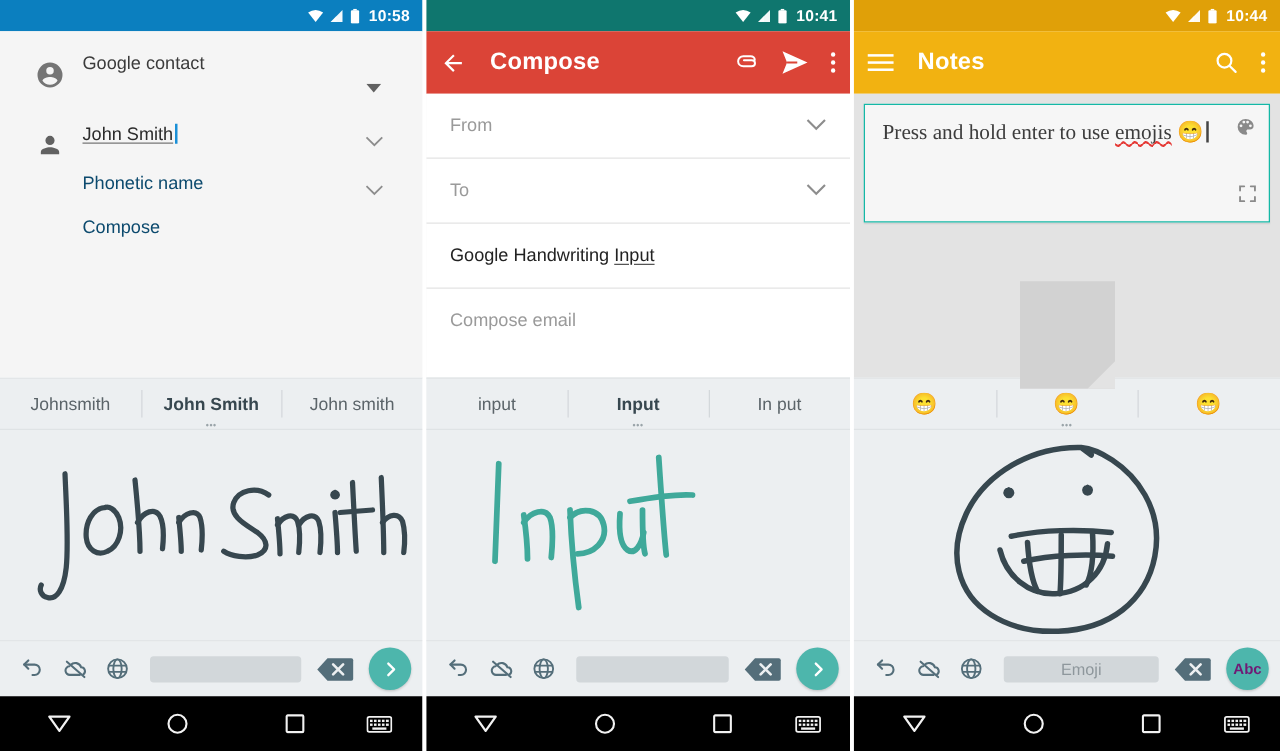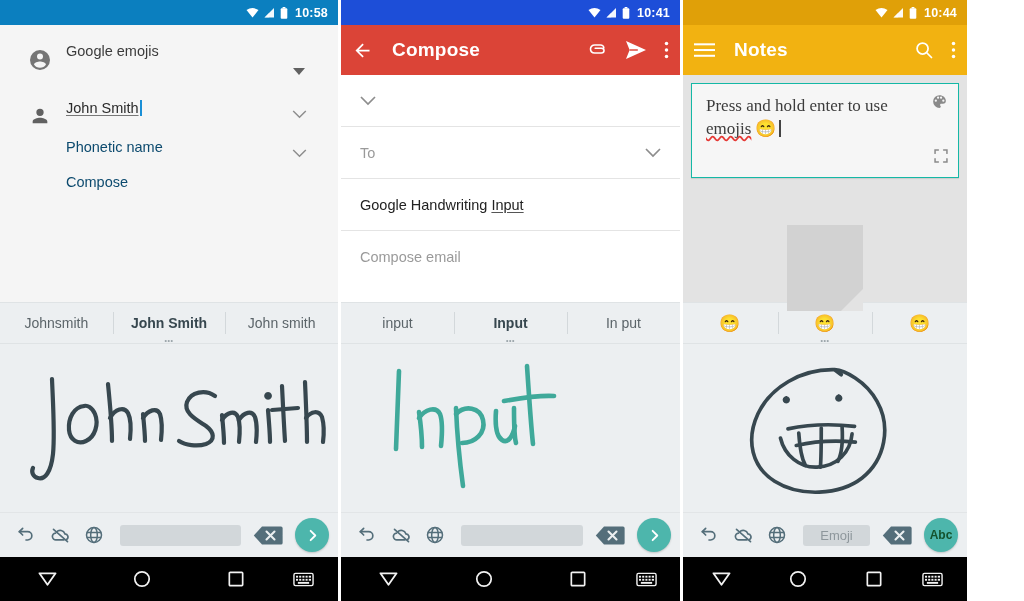--- a/index.html
+++ b/index.html
@@ -18,21 +18,21 @@
     position: relative;
     height: 601px;
     display: flex;
     flex-direction: column;
     overflow: hidden;
     background: #fafafa;
   }
   .panel.p1 { width: 338px; }
   .gap { width: 3px; height: 601px; background: #ffffff; flex: 0 0 3px; }
   .panel.p2 { width: 339px; }
-  .panel.p3 { width: 284px; }
+  .panel.p3 { width: 341px; }
 
   
   .statusbar {
     height: 25px;
     display: flex; align-items: center; justify-content: flex-end;
     padding-right: 10px;
     color: #ffffff;
     font-size: 12.5px; font-weight: bold;
     flex: 0 0 25px;
     gap: 5px;
@@ -214,21 +214,21 @@
   .bkspc {
     width: 36px; height: 26px; flex: 0 0 36px;
     display: flex; align-items: center; justify-content: center;
     cursor: pointer;
   }
   .fab {
     width: 34px; height: 34px; flex: 0 0 34px;
     border-radius: 50%;
     background: #4db6ac;
     display: flex; align-items: center; justify-content: center;
-    color: #14532d; margin-left: 9px; cursor: pointer;
+    color: #701a75; margin-left: 9px; cursor: pointer;
     font-size: 12px; font-weight: bold;
     box-shadow: 0 1px 2px rgba(0,0,0,.18);
   }
 
   
   .navbar {
     height: 44px; flex: 0 0 44px;
     background: #000000;
     display: flex; align-items: center;
     padding: 0 12px 0 0;
@@ -271,21 +271,21 @@
 
 
     <div class="content1">
       <div class="row">
         <span class="lead">
           <svg width="24" height="24" viewBox="0 0 24 24">
               <path fill="#757575" d="M12 2a10 10 0 1 0 0 20 10 10 0 0 0 0-20zm0 3.5a3 3 0 1 1 0 6 3 3 0 0 1 0-6zm0 14.3a7.2 7.2 0 0 1-6-3.2c0-2 4-3.1 6-3.1s6 1.1 6 3.1a7.2 7.2 0 0 1-6 3.2z"></path>
             </svg>
         </span>
         <span class="field">
-          <span class="val">Google emojis</span>
+          <span class="val">Google contact</span>
           <span class="underline"></span>
         </span>
         <span class="tail">
           <span style="margin-top:14px">
             <svg width="12" height="8" viewBox="0 0 12 8">
                 <path d="M0 0h12L6 7z" fill="#616161"></path>
               </svg>
           </span>
         </span>
       </div>
@@ -433,21 +433,21 @@
               <rect x="5" y="10.6" width="12" height="2"></rect>
             </g>
           </svg>
       </span>
     </div>
   </div>
 
   <div class="gap"></div>
 
   <div class="panel p2">
-    <div class="statusbar" style="background:#1d4ed8">
+    <div class="statusbar" style="background:#0f766e">
       <span>
           <svg class="sb-icon" width="13" height="11" viewBox="0 0 13 11">
             <path d="M0.5 3 Q6.5 -1 12.5 3 L6.5 10.5Z" fill="#fff"></path>
           </svg>
         </span>
       <span>
           <svg class="sb-icon" width="11" height="11" viewBox="0 0 11 11">
             <path d="M0.5 10.5 L10 1 L10 10.5Z" fill="#fff" opacity=".95"></path>
             <path d="M0.5 10.5 L5.2 5.8 L5.2 10.5Z" fill="#fff" opacity=".55"></path>
           </svg>
@@ -484,20 +484,21 @@
         <svg width="5" height="20" viewBox="0 0 6 22">
             <circle cx="3" cy="3.3" r="2.1" fill="#fff"></circle>
             <circle cx="3" cy="11" r="2.1" fill="#fff"></circle>
             <circle cx="3" cy="18.7" r="2.1" fill="#fff"></circle>
           </svg>
       </span>
     </div>
 
     <div class="content2">
       <div class="crow">
+        <span class="lbl">From</span>
         <span>
           <svg width="16" height="10" viewBox="0 0 16 10">
               <path d="M1 1l7 7 7-7" stroke="#8d8d8d" stroke-width="1.7" fill="none"></path>
             </svg>
         </span>
       </div>
       <div class="crow">
         <span class="lbl">To</span>
         <span>
           <svg width="16" height="10" viewBox="0 0 16 10">

